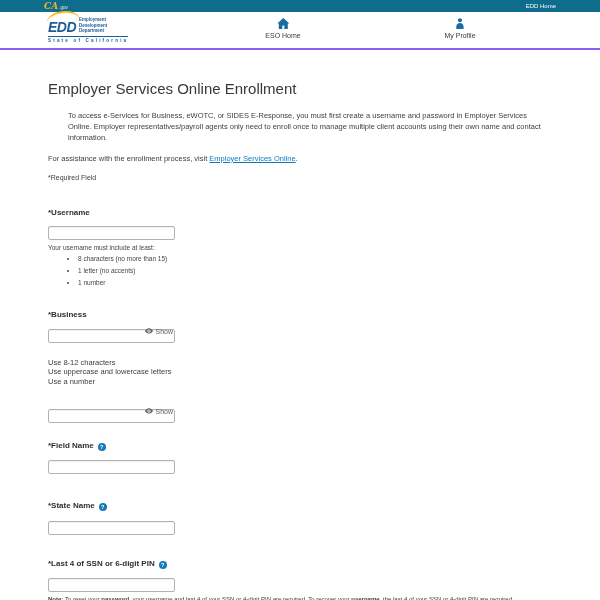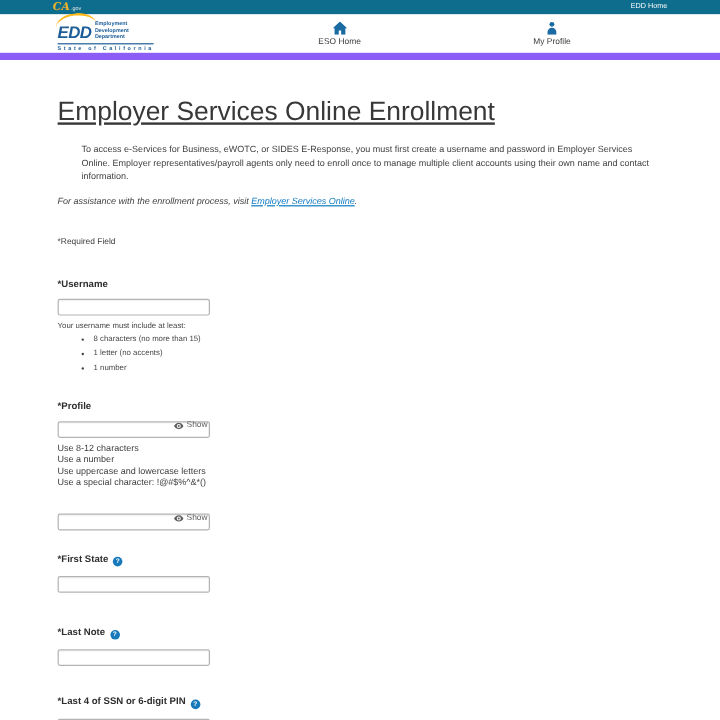--- a/index.html
+++ b/index.html
@@ -8,54 +8,54 @@
   .screen { width:600px; height:600px; overflow:hidden; position:relative; background:#fff; }
 
   
   .topbar { height:12px; background:#0e6d8d; display:flex; align-items:center; justify-content:space-between; padding:0 44px 0 44px; }
   .ca-logo { display:flex; align-items:baseline; line-height:1; }
   .ca-script { font-family:"DejaVu Serif", serif; font-style:italic; font-weight:bold; color:#f0b32a; font-size:9px; }
   .ca-gov { color:#e8e8e8; font-size:4.5px; margin-left:1px; }
   .topbar-link { color:#ffffff; font-size:6px; text-decoration:none; }
 
   
-  .header { height:38px; background:#ffffff; position:relative; border-bottom:6px solid #8b5cf6; }
+  .header { height:38px; background:#ffffff; position:relative; border-bottom:2px solid #8b5cf6; }
   .edd-logo { position:absolute; left:48px; top:5px; cursor:pointer; }
   .edd-row { display:flex; align-items:flex-end; position:relative; }
   .edd-row::before { content:""; position:absolute; left:-2px; top:-6px; width:34px; height:9px; border:solid #fdb71a; border-width:2px 0 0 0; border-radius:50%/100% 100% 0 0; transform:rotate(-6deg); }
   .edd-abbr { font-size:14px; font-weight:bold; font-style:italic; color:#1c5d99; letter-spacing:-0.5px; line-height:1; }
   .edd-lines { font-size:4.5px; font-weight:bold; color:#1c5d99; line-height:1.25; margin-left:3px; }
   .edd-tagline { font-size:4.5px; font-weight:bold; color:#1c5d99; letter-spacing:2.2px; border-top:1px solid #1c5d99; margin-top:2px; padding-top:1px; }
   .nav-item { position:absolute; top:6px; transform:translateX(-50%); text-align:center; cursor:pointer; }
   .nav-eso { left:283px; }
   .nav-profile { left:460px; }
   .nav-item svg { display:block; margin:0 auto 3px; }
   .nav-label { font-size:7px; color:#3a3a3a; }
 
   
   .content { padding:30px 48px 0 48px; }
-  h1 { font-size:22px; font-weight:400; color:#383838; margin-bottom:14px;text-decoration:underline; }
+  h1 { font-size:15px; font-weight:400; color:#383838; margin-bottom:14px; }
   .intro { font-size:7.5px; line-height:1.45; color:#414141; margin-bottom:10px; max-width:506px;margin-left:20px; }
-  .assist { font-size:7.5px; color:#414141; margin-bottom:26px;font-style:italic; }
+  .assist { font-size:7.5px; color:#414141; margin-bottom:11px; }
   .assist a { color:#0f7ac0; text-decoration:underline; cursor:pointer; }
   .required-note { font-size:7px; color:#3c3c3c; margin-bottom:11px; }
 
   .field { margin-bottom:18px; }
   .field.mb-lg { margin-bottom:24px;margin-top:27px; }
   .field-label { display:block; font-size:8px; font-weight:bold; color:#2e2e2e; margin-bottom:5px; }
   .text-input { width:127px; height:14px; border:1px solid #b3b3b3; border-radius:2px; background:#fff; font-size:8px; padding:0 3px; box-shadow:inset 0 1px 1px rgba(0,0,0,0.06); }
 
   .pw-field { position:relative; width:127px; }
   .pw-field .text-input { width:127px; padding-right:42px; }
   .show-toggle { position:absolute; right:2px; top:2px; height:10px; display:flex; align-items:center; gap:2px; background:transparent; border:none; font-family:"Liberation Sans", sans-serif; font-size:7px; color:#5f5f5f; cursor:pointer; }
 
   .hint { font-size:6.5px; color:#454545; margin-top:4px; }
   .req-list { margin:4px 0 0 0; padding-left:30px; list-style:disc; }
   .req-list li { font-size:6.5px; color:#454545; margin-bottom:5px; }
-  .pw-rules { margin-top:3px; }
+  .pw-rules { margin-top:15px; }
   .pw-rules div { font-size:7.5px; color:#3d3d3d; line-height:9.5px; }
 
   .help-icon { display:inline-flex; align-items:center; justify-content:center; width:8px; height:8px; border-radius:50%; background:#1779ba; color:#fff; font-size:5.5px; font-weight:bold; vertical-align:-1px; margin-left:4px; cursor:pointer; }
 
   .ssn-note { font-size:6px; color:#3d3d3d; margin-top:4px; max-width:506px; }
   .ssn-note b { font-weight:bold; }
 </style>
 </head>
 <body>
 
@@ -108,57 +108,56 @@
       <input class="text-input" type="text" style="">
       <div class="hint">Your username must include at least:</div>
       <ul class="req-list">
         <li>8 characters (no more than 15)</li>
         <li>1 letter (no accents)</li>
         <li>1 number</li>
       </ul>
     </div>
 
     <div class="field">
-      <label class="field-label">*Profile</label>
+      <label class="field-label">*Business</label>
       <div class="pw-field">
         <input class="text-input" type="password" style="">
         <button class="show-toggle">
           <svg width="8" height="6" viewBox="0 0 24 16">
               <path d="M12 0C6 0 1.5 5.5 0 8c1.5 2.5 6 8 12 8s10.5-5.5 12-8c-1.5-2.5-6-8-12-8zm0 13a5 5 0 110-10 5 5 0 010 10zm0-2.5a2.5 2.5 0 100-5 2.5 2.5 0 000 5z" fill="#5f5f5f"></path>
             </svg>
           <span>Show</span>
         </button>
       </div>
       <div class="pw-rules">
         <div>Use 8-12 characters</div>
+        <div>Use uppercase and lowercase letters</div>
         <div>Use a number</div>
-        <div>Use uppercase and lowercase letters</div>
-        <div>Use a special character: !@#$%^&amp;*()</div>
       </div>
     </div>
 
     <div class="field">
       <div class="pw-field">
         <input class="text-input" type="password" style="">
         <button class="show-toggle">
           <svg width="8" height="6" viewBox="0 0 24 16">
               <path d="M12 0C6 0 1.5 5.5 0 8c1.5 2.5 6 8 12 8s10.5-5.5 12-8c-1.5-2.5-6-8-12-8zm0 13a5 5 0 110-10 5 5 0 010 10zm0-2.5a2.5 2.5 0 100-5 2.5 2.5 0 000 5z" fill="#5f5f5f"></path>
             </svg>
           <span>Show</span>
         </button>
       </div>
     </div>
 
     <div class="field">
-      <label class="field-label"><span>*First State</span><span class="help-icon">?</span></label>
+      <label class="field-label"><span>*Field Name</span><span class="help-icon">?</span></label>
       <input class="text-input" type="text" style="">
     </div>
 
     <div class="field mb-lg">
-      <label class="field-label"><span>*Last Note</span><span class="help-icon">?</span></label>
+      <label class="field-label"><span>*State Name</span><span class="help-icon">?</span></label>
       <input class="text-input" type="text" style="">
     </div>
 
     <div class="field">
       <label class="field-label"><span>*Last 4 of SSN or 6-digit PIN</span><span class="help-icon">?</span></label>
       <input class="text-input" type="text" style="">
       <div class="ssn-note"><b>Note:</b><span> To reset your </span><b>password</b><span>, your username and last 4 of your SSN or 4-digit PIN are required. To recover your </span><b>username</b><span>, the last 4 of your SSN or 4-digit PIN are required.</span></div>
     </div>
 
     <div class="field">

